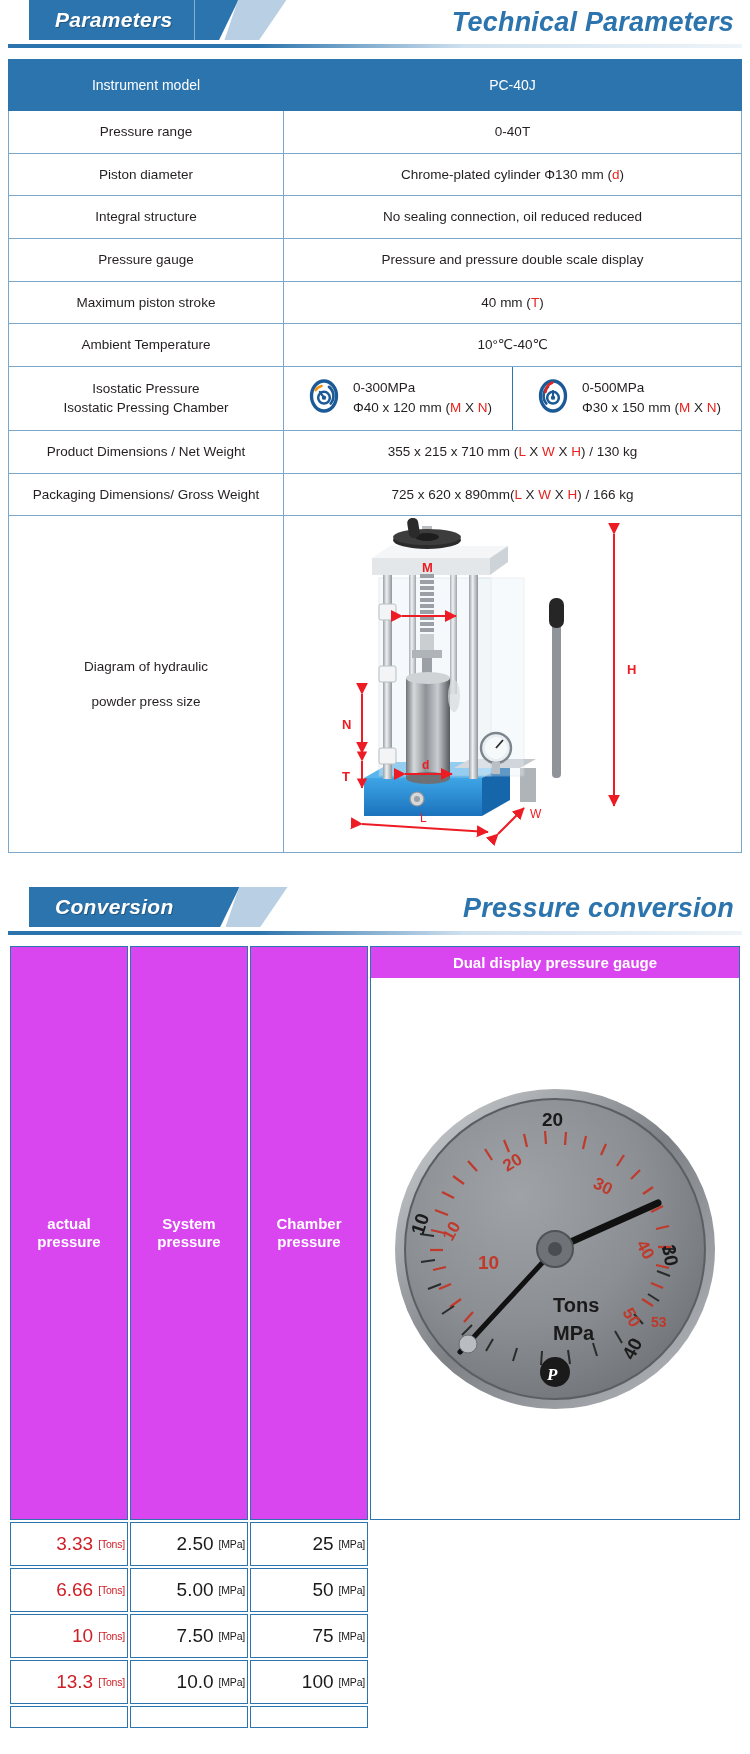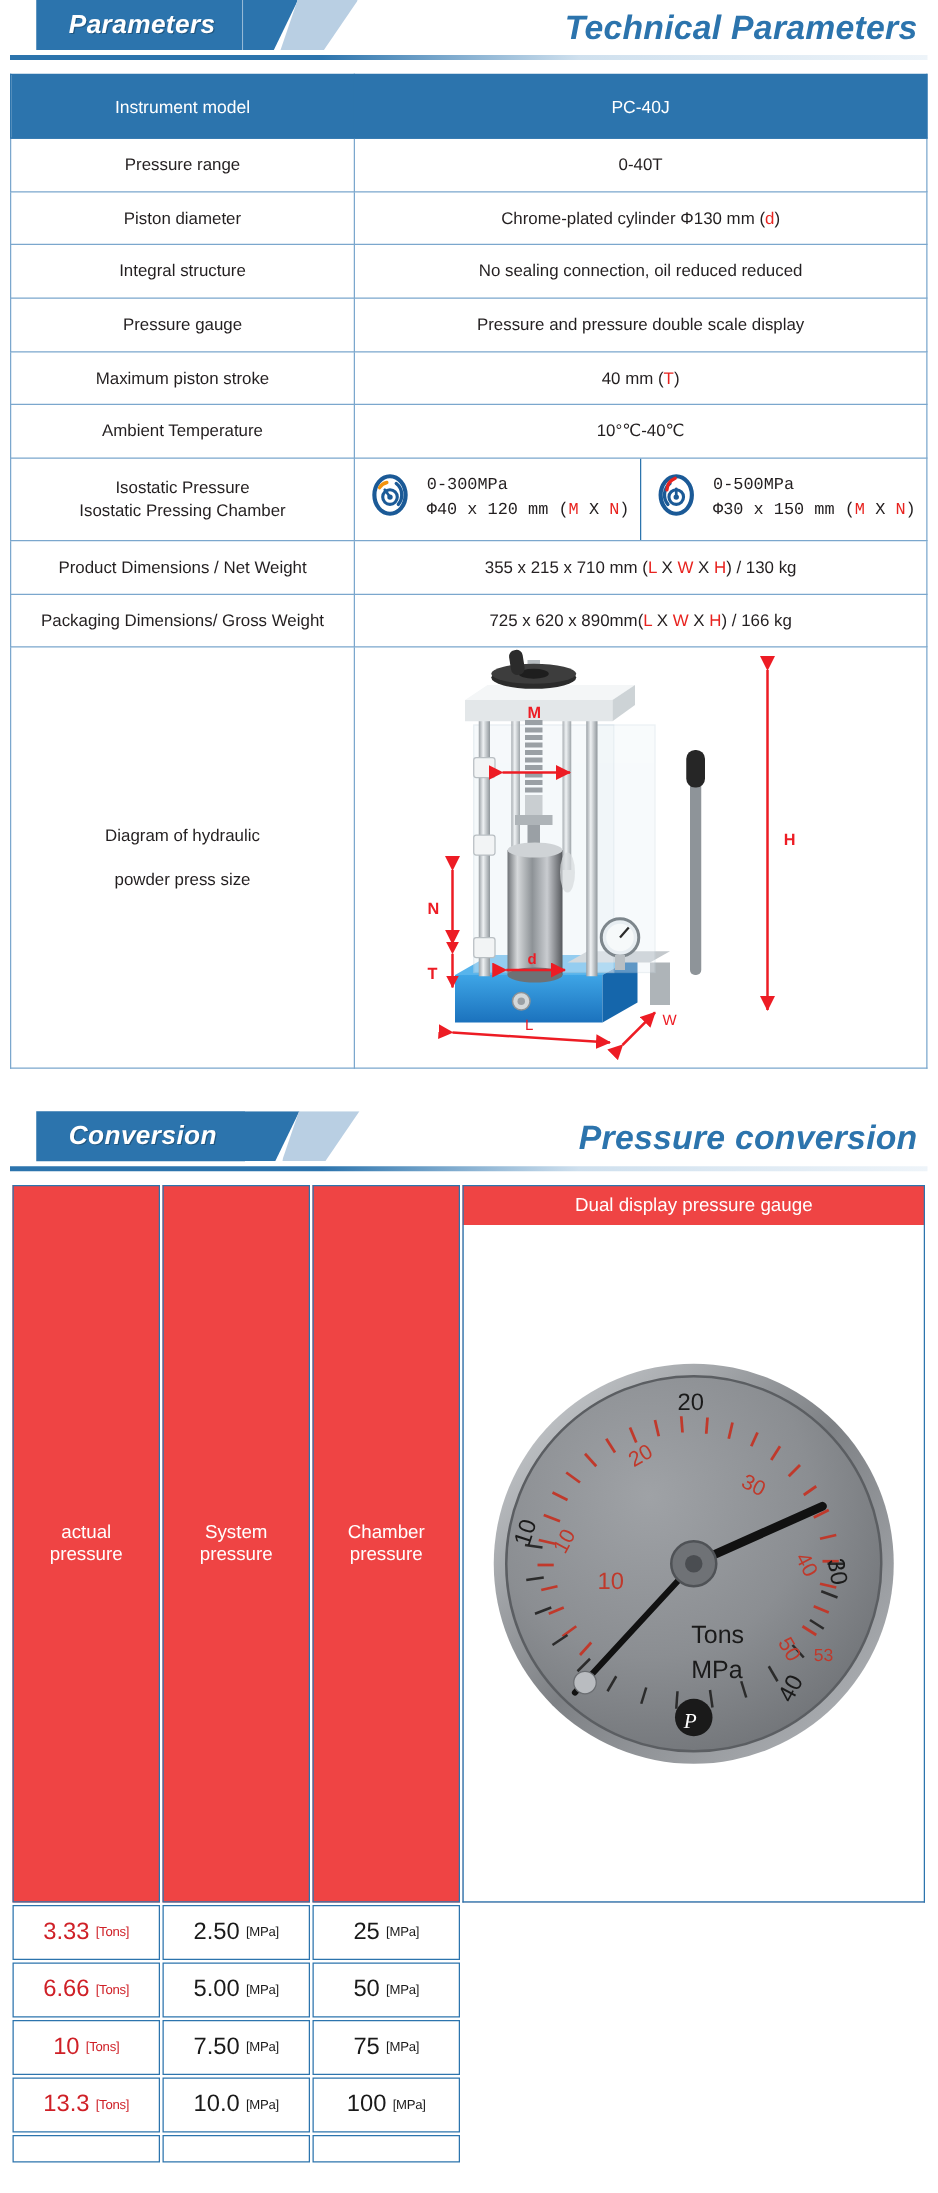--- a/index.html
+++ b/index.html
@@ -32,40 +32,40 @@
 
   
   .spec{width:734px;margin:11px auto 0;border-collapse:collapse;
     border:1px solid #7ba7cd;table-layout:fixed;}
   .spec td{border:1px solid #7ba7cd;text-align:center;vertical-align:middle;
     font-size:13.5px;padding:11px 6px;line-height:1.45;color:#231f20;}
   .spec tr.head td{background:#2c74ad;color:#ffffff;font-size:14px;padding:15px 6px;border-color:#2c74ad;}
   .spec td.k{width:262px;}
   .red{color:#e8231f;}
   .twocol{padding:0 !important;}
-  .iso{display:flex;width:100%;font-family:Liberation Mono, monospace;}
+  .iso{display:flex;width:100%;}
   .iso .half{flex:1;display:flex;align-items:center;justify-content:center;gap:9px;
     padding:9px 4px;}
   .iso .half + .half{border-left:1px solid #2c74ad;}
   .iso .txt{text-align:left;font-size:13.5px;line-height:1.5;}
   .gicon{flex:0 0 auto;}
 
   
   .diagrow td{padding:0;}
   .dcell-l{height:330px;position:relative;}
   .dcell-l .lbl{position:absolute;left:0;right:0;top:50%;transform:translateY(-50%);
     text-align:center;font-size:13.5px;line-height:2.6;}
   .dcell-r{height:330px;position:relative;}
 
   
   .conv{width:734px;margin:9px auto 0;border-collapse:separate;border-spacing:2px;
     table-layout:fixed;}
-  .conv th{background:#ef4444;color:#fff;font-size:15px;font-weight:normal;
+  .conv th{background:#d946ef;color:#fff;font-size:15px;font-weight:bold;
     padding:7px 2px;line-height:1.22;border:1px solid #2c74ad;}
-  .conv td{border:1px solid #2c74ad;background:#fff;text-align:center;padding:10px 2px;}
+  .conv td{border:1px solid #2c74ad;background:#fff;text-align:right;padding:10px 2px;}
   .cv{font-size:19px;}
   .cu{font-size:10.5px;vertical-align:2px;margin-left:5px;letter-spacing:-.2px;}
   .c-red{color:#cf2027;}
   .c-blk{color:#1a1a1a;}
   .gaugecell{vertical-align:top;padding:0 !important;}
 
   
   .gap{height:34px;}
 </style>
 </head>

